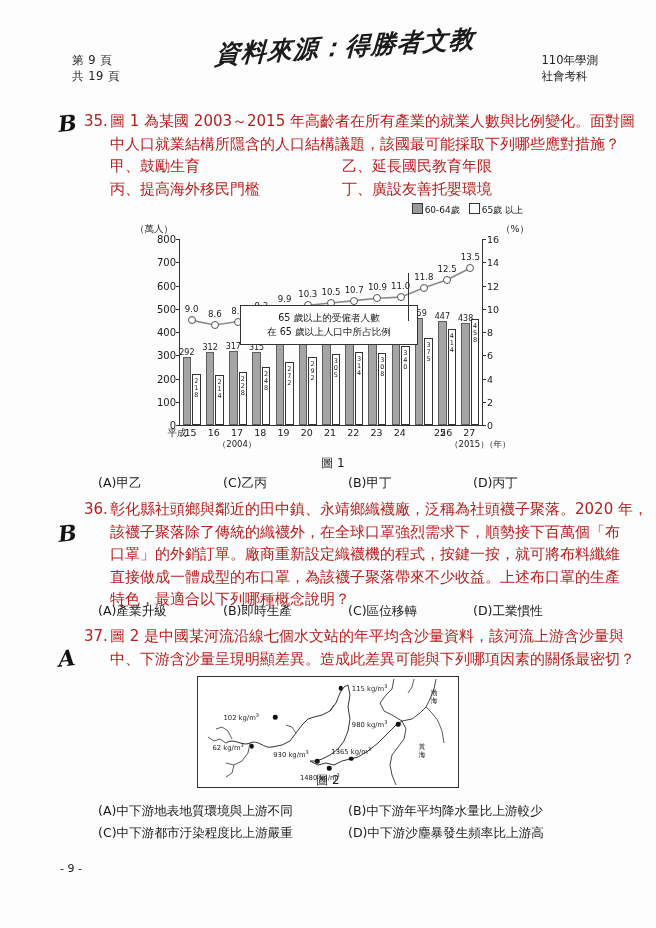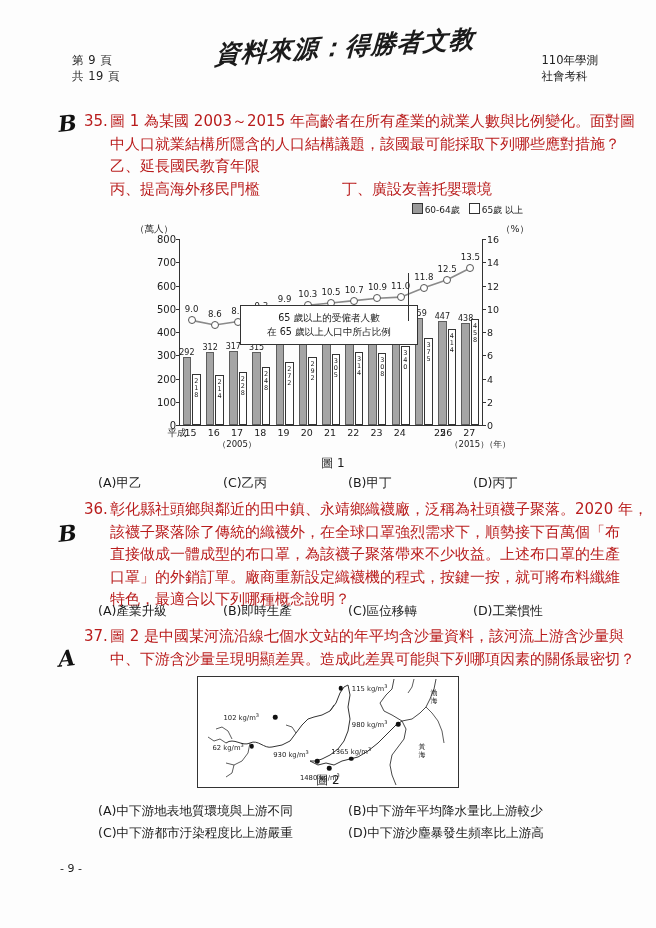--- a/index.html
+++ b/index.html
@@ -372,20 +372,21 @@
   <div class="hand-ans" style="left:58px; top:645px;">A</div>
 
   <div class="qblock" style="top:110px;">
     <div class="qnum">35.</div>
     <div class="qbody">
       <div class="qline">圖 1 為某國 2003～2015 年高齡者在所有產業的就業人數與比例變化。面對圖</div>
       <div class="qline">中人口就業結構所隱含的人口結構議題，該國最可能採取下列哪些應對措施？</div>
     </div>
     <div class="sub-options">
       <div class="sub-row">
+        <span>甲、鼓勵生育</span>
         <span>乙、延長國民教育年限</span>
       </div>
       <div class="sub-row">
         <span>丙、提高海外移民門檻</span>
         <span>丁、廣設友善托嬰環境</span>
       </div>
     </div>
   </div>
 
   <div class="fig1">
@@ -604,21 +605,21 @@
         <div class="marker" style="left: 290.385px; bottom: 156.938px; z-index: 5;"></div>
         <div class="pt-label" style="left: 290.385px; top: 18.0625px;">13.5</div>
       </div>
 
     <div class="xaxis" id="xaxis">
       <div class="xtick" style="left:-2px;">平成</div>
       <div class="xunit">（年）</div>
     <div class="xtick" style="left: 11.6154px;">15</div>
         <div class="xtick" style="left: 34.8462px;">16</div>
         <div class="xtick" style="left: 58.0769px;">17</div>
-        <div class="xsub" style="left: 58.0769px;">（2005）</div>
+        <div class="xsub" style="left: 58.0769px;">（2004）</div>
         <div class="xtick" style="left: 81.3077px;">18</div>
         <div class="xtick" style="left: 104.538px;">19</div>
         <div class="xtick" style="left: 127.769px;">20</div>
         <div class="xtick" style="left: 151px;">21</div>
         <div class="xtick" style="left: 174.231px;">22</div>
         <div class="xtick" style="left: 197.462px;">23</div>
         <div class="xtick" style="left: 220.692px;">24</div>
         <div class="xtick" style="left: 261px; text-align: right;">25</div>
         <div class="xtick" style="left: 267.154px; text-align: center;">26</div>
         <div class="xtick" style="left: 290.385px;">27</div>
@@ -633,22 +634,22 @@
     <span>(C)乙丙</span>
     <span>(B)甲丁</span>
     <span>(D)丙丁</span>
   </div>
 
   <div class="qblock" style="top:498px;">
     <div class="qnum">36.</div>
     <div class="qbody">
       <div class="qline">彰化縣社頭鄉與鄰近的田中鎮、永靖鄉織襪廠，泛稱為社頭襪子聚落。2020 年，</div>
       <div class="qline">該襪子聚落除了傳統的織襪外，在全球口罩強烈需求下，順勢接下百萬個「布</div>
+      <div class="qline">口罩」的外銷訂單。廠商重新設定織襪機的程式，按鍵一按，就可將布料纖維</div>
       <div class="qline">直接做成一體成型的布口罩，為該襪子聚落帶來不少收益。上述布口罩的生產</div>
-      <div class="qline">口罩」的外銷訂單。廠商重新設定織襪機的程式，按鍵一按，就可將布料纖維</div>
       <div class="qline">特色，最適合以下列哪種概念說明？</div>
     </div>
   </div>
 
   <div class="opt-row opt-4" style="top:600px;">
     <span>(A)產業升級</span>
     <span>(B)即時生產</span>
     <span>(C)區位移轉</span>
     <span>(D)工業慣性</span>
   </div>

